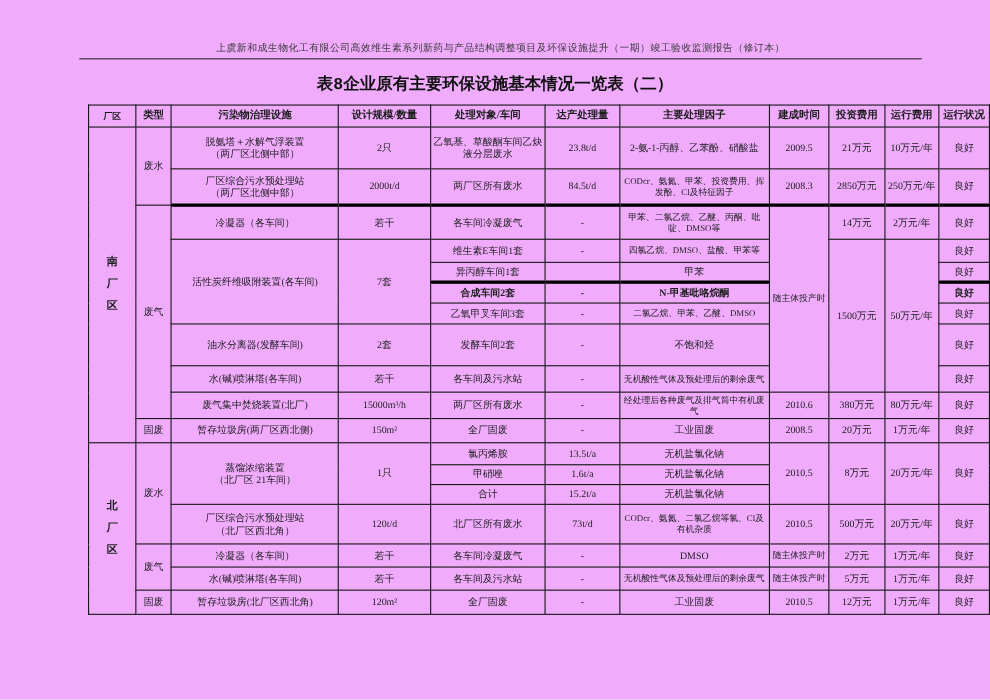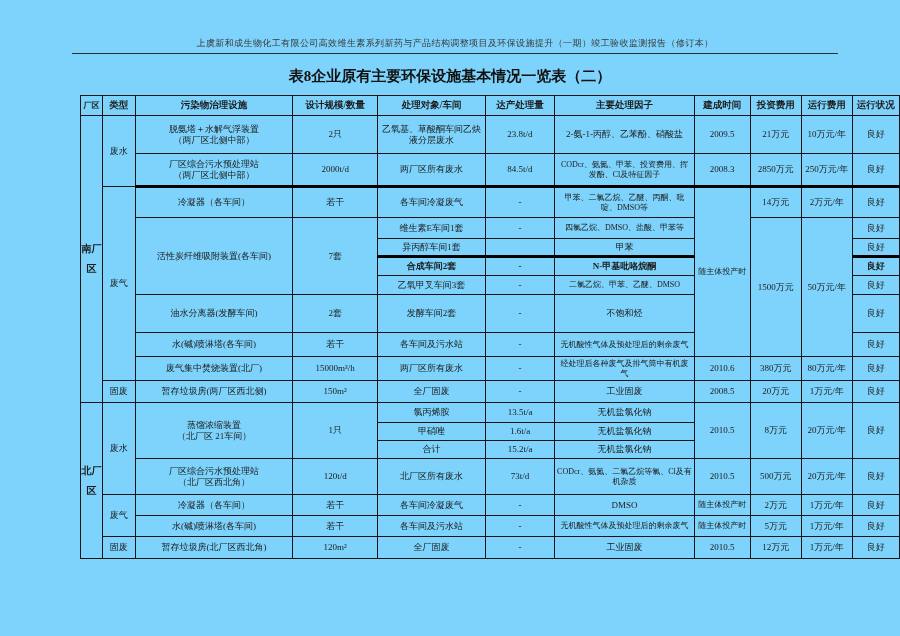--- a/index.html
+++ b/index.html
@@ -1,31 +1,31 @@
 <!DOCTYPE html>
 <html><head>
 <meta charset="utf-8">
 <style>
   html,body{margin:0;padding:0;background:#e8e8e8;}
-  .page{position:relative;width:900px;height:636px;background:#7dd3fc;margin:0 auto;
+  .page{position:relative;width:900px;height:636px;background:#f0abfc;margin:0 auto;
         font-family:"Liberation Serif",serif;color:#1c1c1c;overflow:hidden;}
   .dochead{position:absolute;left:72px;right:62px;top:37px;text-align:center;
            font-size:9px;letter-spacing:.4px;color:#3a3a3a;padding-bottom:3px;
            border-bottom:1.6px solid #2b2b2b;white-space:nowrap;overflow:hidden;}
   .title{position:absolute;top:67px;left:0;width:100%;text-align:center;
          font-size:15px;font-weight:bold;color:#111;}
-  .title .tlabel{}
+  .title .tlabel{font-family:Liberation Mono, monospace;}
   table.main{position:absolute;left:34px;top:95px;border-collapse:collapse;table-layout:fixed;margin-left:46px;}
   td,th{border:1px solid #161616;text-align:center;vertical-align:middle;
         font-size:9px;line-height:1.22;padding:0 2px;overflow:hidden;
         font-family:"Liberation Serif",serif;color:#1c1c1c;}
   th{font-weight:bold;font-size:9.5px;padding:0 1px;}
   .nw{white-space:nowrap;}
   .sm{font-size:8px;}
-  .vert{word-break:break-all;line-height:2.0;font-size:10px;font-weight:bold;padding:0 0;}
+  .vert{word-break:break-all;line-height:2.0;font-size:10px;font-weight:bold;padding:0 16px;}
   .fline{display:block;}
   .hb td{border-bottom:3px solid #000;}
   .ht{border-top:3px solid #000;font-weight:bold;}
   .footer{position:absolute;top:556px;left:0;width:100%;text-align:center;
           font-size:10px;color:#4a4a4a;letter-spacing:2px;}
 </style>
 </head>
 <body>
 
 <div class="page">

